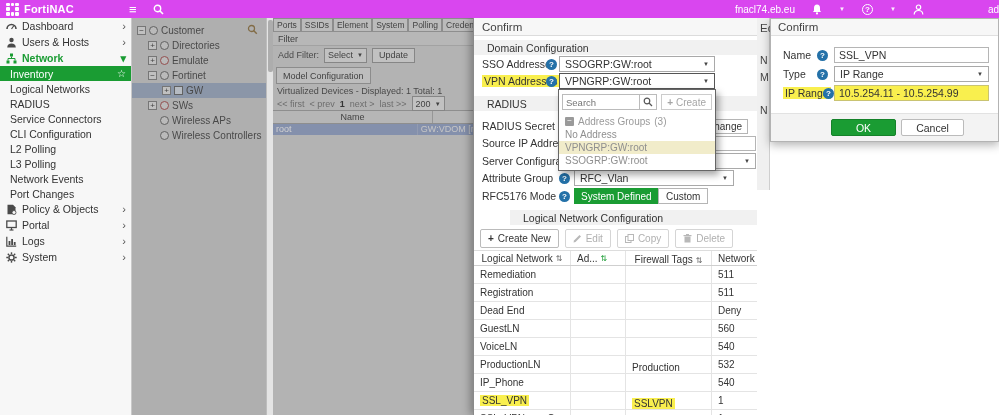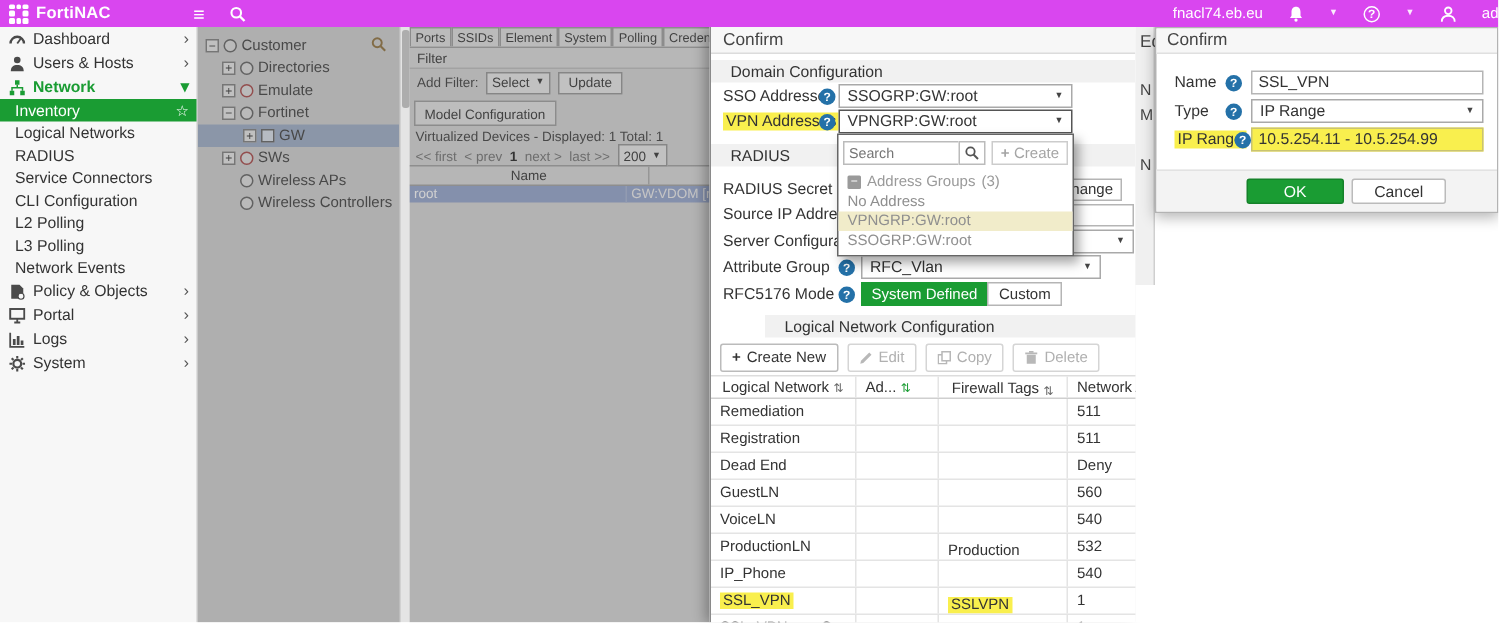--- a/index.html
+++ b/index.html
@@ -13,21 +13,21 @@
         grid-template-columns:repeat(3,1fr);grid-template-rows:repeat(3,1fr);gap:1px;}
   .logo i{background:#fff;border-radius:1px;}
   .brand{font-weight:bold;font-size:11px;letter-spacing:.2px;}
   .hamburger{margin-left:55px;font-size:13px;font-weight:bold;cursor:pointer;line-height:1;}
   .tb-search{margin-left:17px;cursor:pointer;display:flex;align-items:center;}
   .topbar-right{margin-left:auto;display:flex;align-items:center;gap:17px;padding-right:0;}
   .hostname{font-size:10px;}
   .tb-caret{font-size:6px;opacity:.9;}
   .helpcirc{width:11px;height:11px;border-radius:50%;border:1px solid #fff;font-size:8px;
             font-weight:bold;display:flex;align-items:center;justify-content:center;box-sizing:border-box;}
-  .username{font-size:10px;white-space:nowrap;}
+  .username{font-size:10px;white-space:nowrap;margin-left:47px;}
   
   .sidebar{left:0;top:18px;width:132px;height:397px;background:#f7f7f7;
            border-right:1px solid #c9c9c9;z-index:5;box-sizing:border-box;}
   .side-item{height:16px;display:flex;align-items:center;gap:5px;padding:0 5px 0 6px;
              color:#333;font-size:10.5px;cursor:pointer;white-space:nowrap;}
   .side-sub{padding-left:10px;height:15px;}
   .side-item .chev{margin-left:auto;color:#555;font-size:11px;line-height:1;}
   .net-item{color:#1a9c33;font-weight:bold;}
   .net-item .chev{color:#1a9c33;}
   .inv-item{background:#1a9c33;color:#fff;}
@@ -259,20 +259,23 @@
       </div>
     <div class="side-item side-sub">
         <span>L2 Polling</span>
       </div>
     <div class="side-item side-sub">
         <span>L3 Polling</span>
       </div>
     <div class="side-item side-sub">
         <span>Network Events</span>
       </div>
+    <div class="side-item side-sub">
+        <span>Port Changes</span>
+      </div>
     <div class="side-item">
       <span class="sicon">
         <svg width="11" height="11" viewBox="0 0 11 11">
             <path d="M1.5 0.8 L7 0.8 L9.5 3.3 L9.5 10.2 L1.5 10.2 Z" fill="#4a4a4a"></path>
             <circle cx="8" cy="8.5" r="2" fill="#f7f7f7" stroke="#4a4a4a" stroke-width="0.8"></circle>
           </svg>
       </span>
       <span>Policy &amp; Objects</span>
       <span class="chev">›</span>
     </div>

